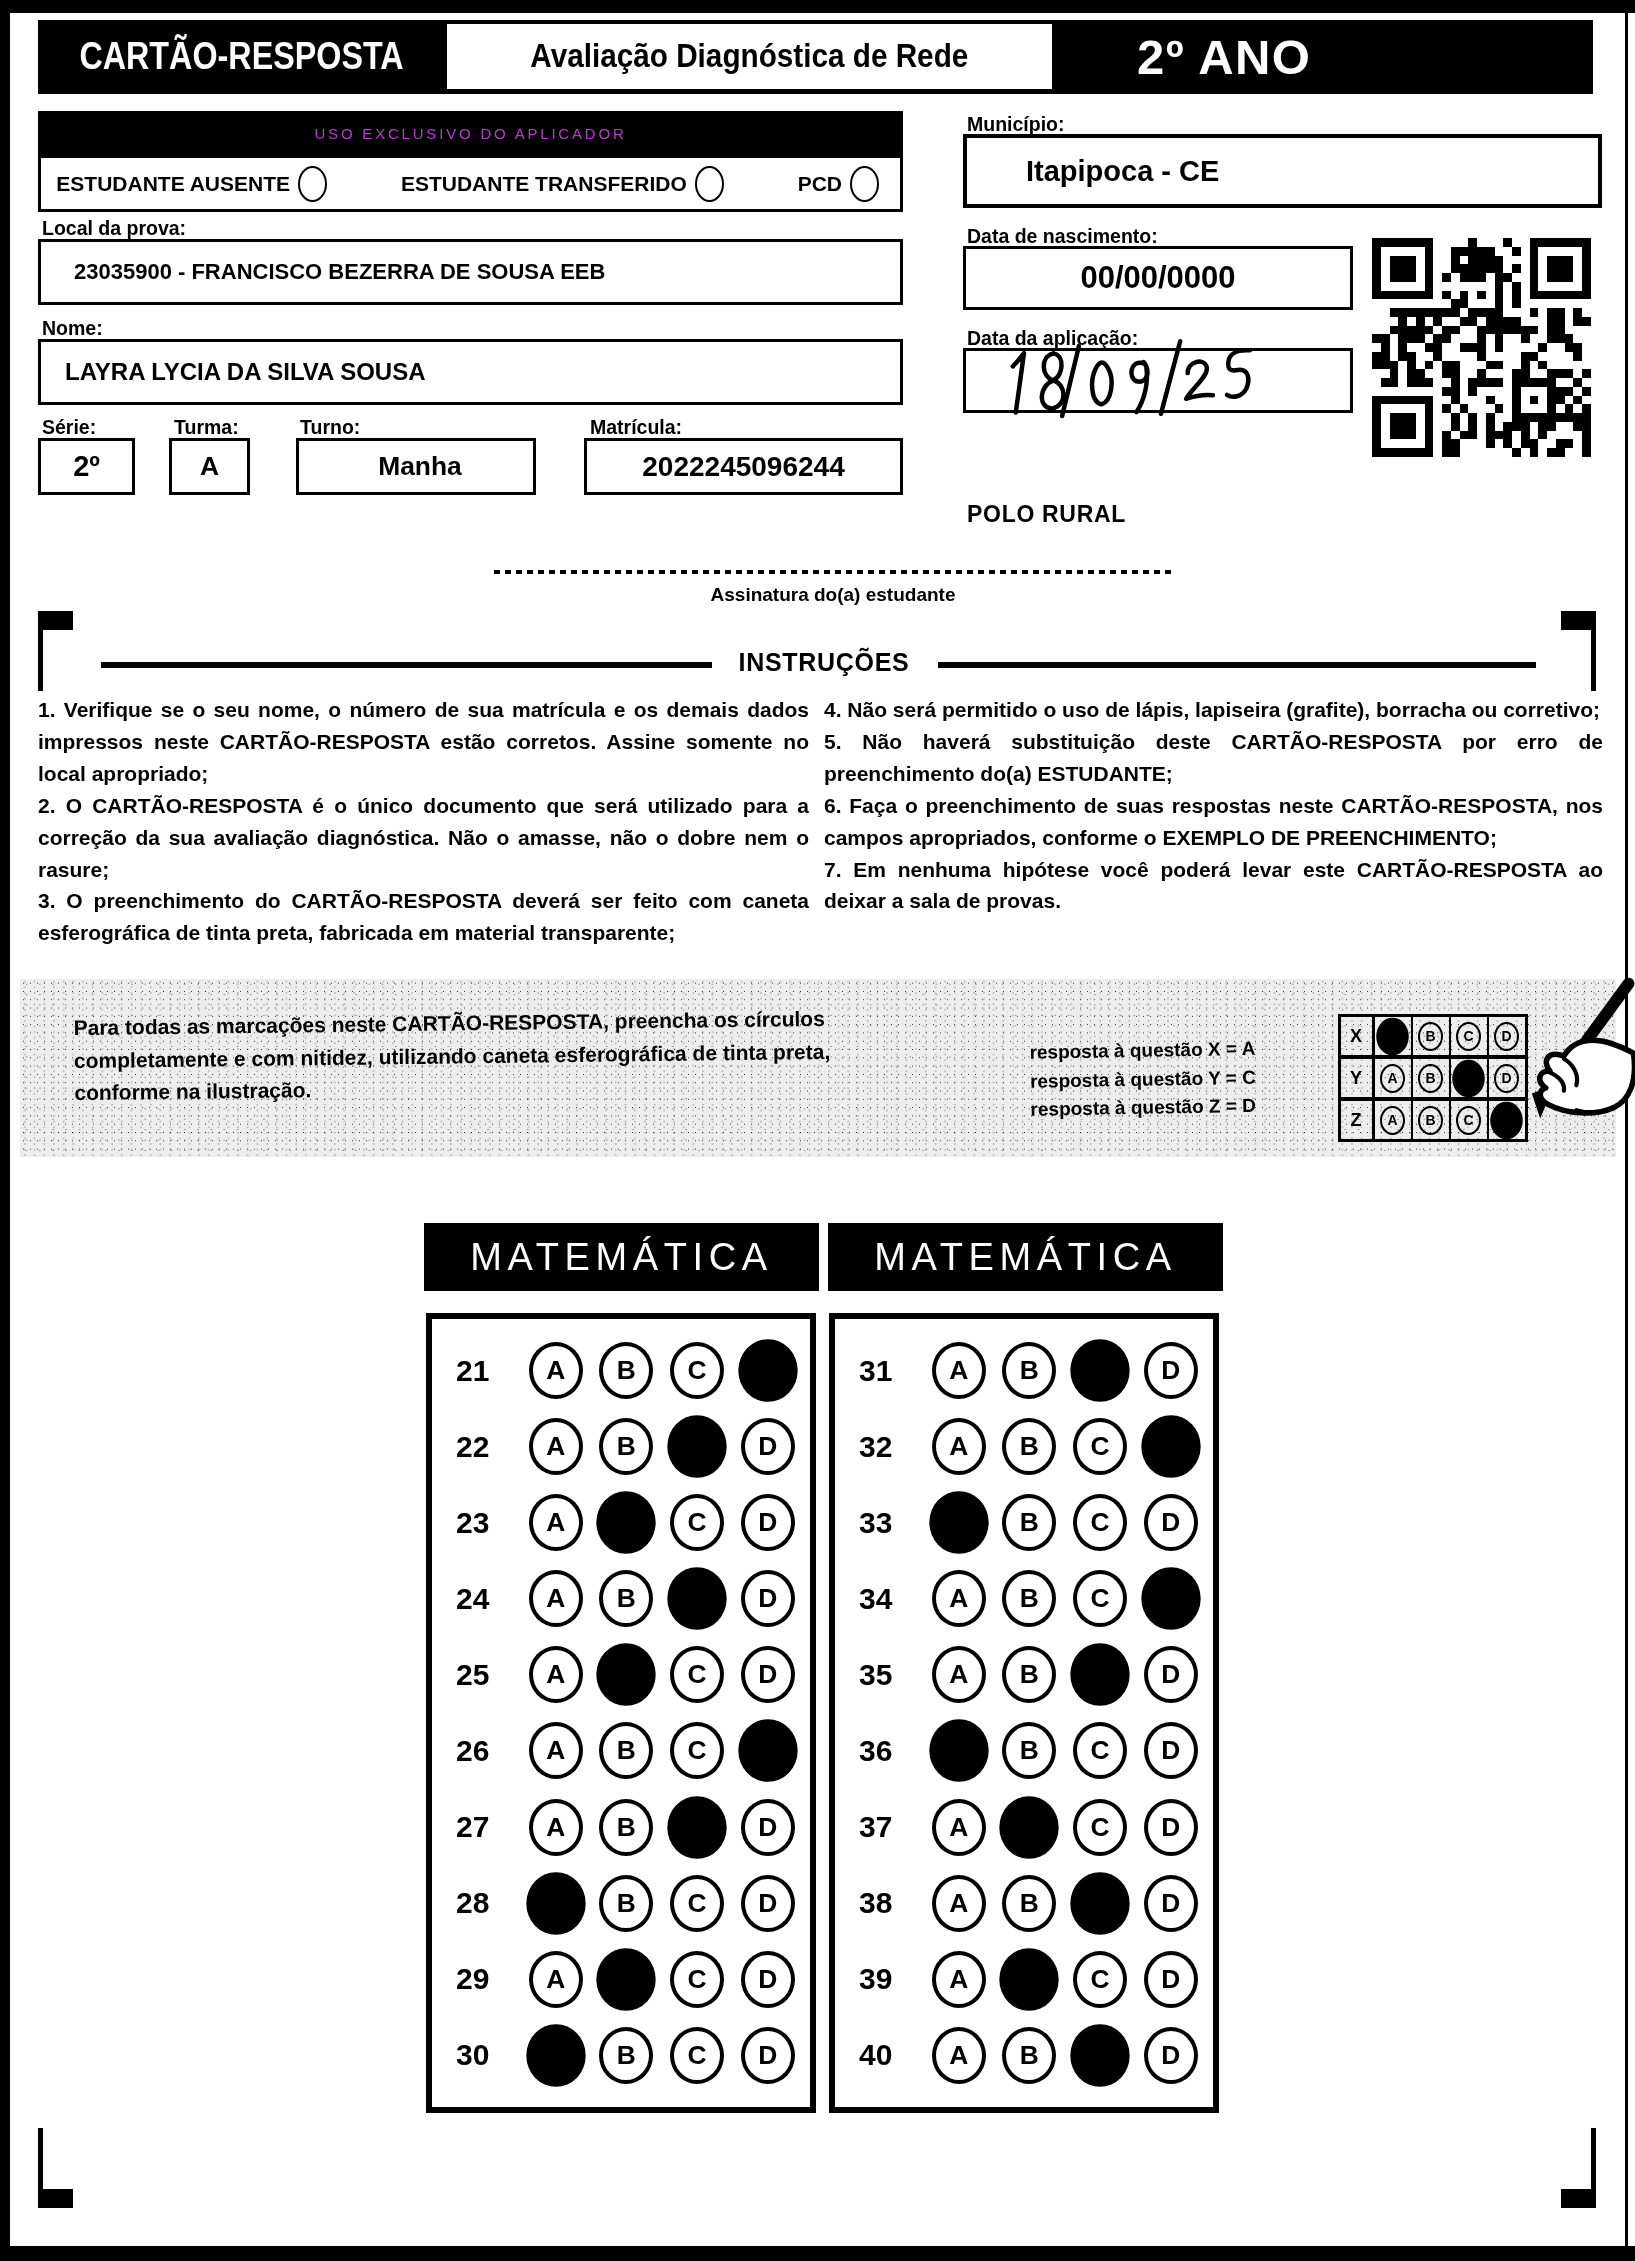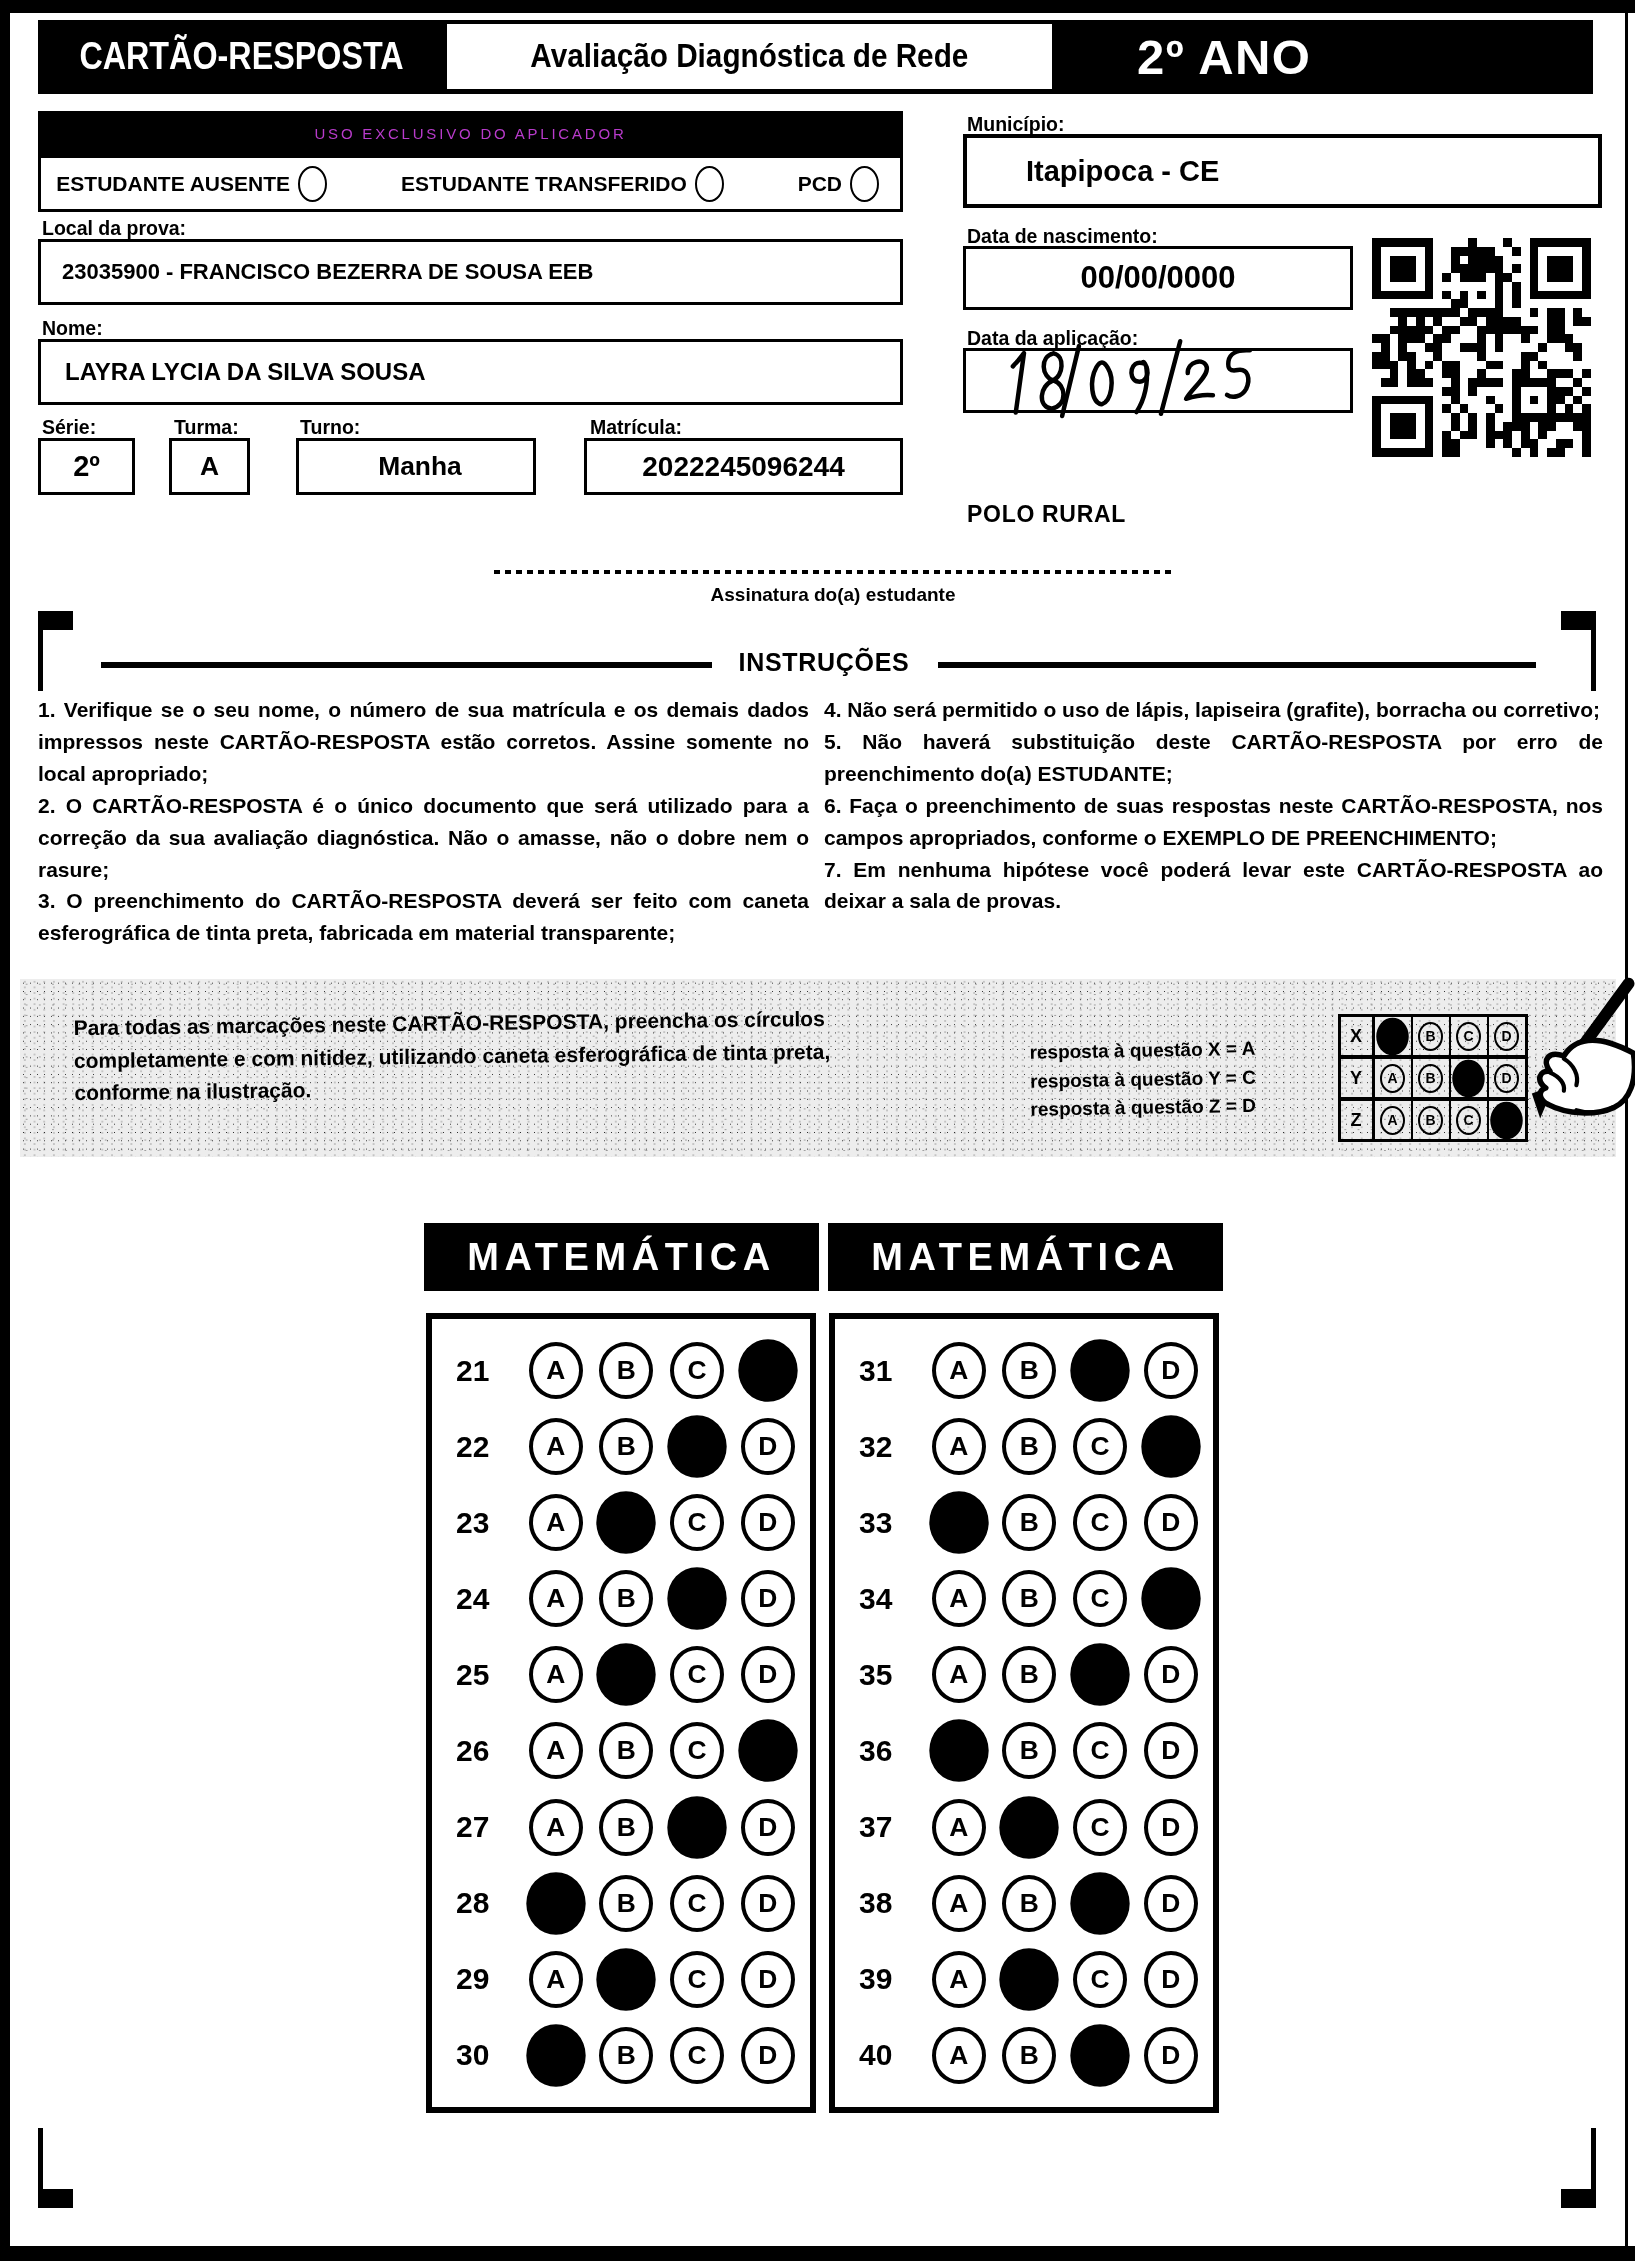--- a/index.html
+++ b/index.html
@@ -27,21 +27,21 @@
   .app-bar span{color:#d946ef;font-size:15px;font-weight:400;letter-spacing:2.8px;filter:blur(0.5px);opacity:.85;}
   .app-box{left:38px;top:155px;width:865px;height:57px;border:3.5px solid #000;box-sizing:border-box;background:#fff;
            display:flex;align-items:center;justify-content:space-between;padding:0 21px 0 15.3px;}
   .app-opt{display:flex;align-items:center;gap:8px;font-size:21px;font-weight:700;}
   .opt-circle{width:29px;height:36px;border:2.8px solid #000;border-radius:50%;box-sizing:border-box;background:#fff;}
 
   
   .lbl{font-size:19.5px;font-weight:700;white-space:nowrap;}
   .fbox{border:3.5px solid #000;box-sizing:border-box;background:#fff;display:flex;align-items:center;}
   .fbox .val{font-weight:700;}
-  .box-local{left:38px;top:239px;width:865px;height:66px;}
+  .box-local{left:38px;top:239px;width:865px;height:66px;padding-left:12px;}
   .box-local .val{font-size:22px;padding-left:21px;}
   .box-nome{left:38px;top:339px;width:865px;height:66px;}
   .box-nome .val{font-size:24px;padding-left:24px;}
   .box-serie{left:38px;top:438px;width:97px;height:57px;justify-content:center;}
   .box-serie .val{font-size:29px;}
   .box-turma{left:169px;top:438px;width:81px;height:57px;justify-content:center;}
   .box-turma .val{font-size:26.4px;}
   .box-turno{left:296px;top:438px;width:240px;height:57px;justify-content:center;padding-left:8px;}
   .box-turno .val{font-size:26.4px;}
   .box-matricula{left:584px;top:438px;width:319px;height:57px;justify-content:center;}
@@ -97,21 +97,21 @@
   .mini-label{width:31px;display:flex;align-items:center;justify-content:center;font-size:18px;font-weight:700;border-right:3.5px solid #000;}
   .mini-cell{width:36px;height:38px;display:flex;align-items:center;justify-content:center;border-right:2.8px solid #000;}
   .mini-cell:last-child{border-right:none;}
   .mini-bubble{width:25px;height:29px;border:2.8px solid #000;border-radius:50%;box-sizing:border-box;
                display:flex;align-items:center;justify-content:center;font-size:14px;font-weight:700;}
   .mini-bubble.filled{background:#000;color:transparent;transform:scale(1.3);}
   .hand-illus{left:1452px;top:-8.3px;width:167px;height:188px;}
 
   
   .mat-header{top:1223px;width:395px;height:68px;background:#000;color:#fff;display:flex;align-items:center;justify-content:center;
-              font-size:38px;font-weight:700;letter-spacing:5.6px;}
+              font-size:38px;font-weight:400;letter-spacing:5.6px;}
   .mat-header-0{left:424px;} .mat-header-1{left:828px;}
   .answer-grid{top:1313px;width:390px;height:800px;border:6.3px solid #000;box-sizing:border-box;background:#fff;
                display:flex;flex-direction:column;justify-content:space-evenly;padding:4.2px 0;}
   .answer-grid-0{left:426px;} .answer-grid-1{left:829px;}
   .q-row{display:flex;align-items:center;padding-left:24px;}
   .q-num{width:56px;font-size:30px;font-weight:700;}
   .bubble{width:54px;height:57px;border:4.2px solid #000;border-radius:50%;box-sizing:border-box;margin-left:16.7px;
           display:flex;align-items:center;justify-content:center;font-size:26.4px;font-weight:700;background:#fff;}
   .bubble.filled{background:#000;border-color:#000;color:transparent;transform:scale(1.1);}
 </style>

